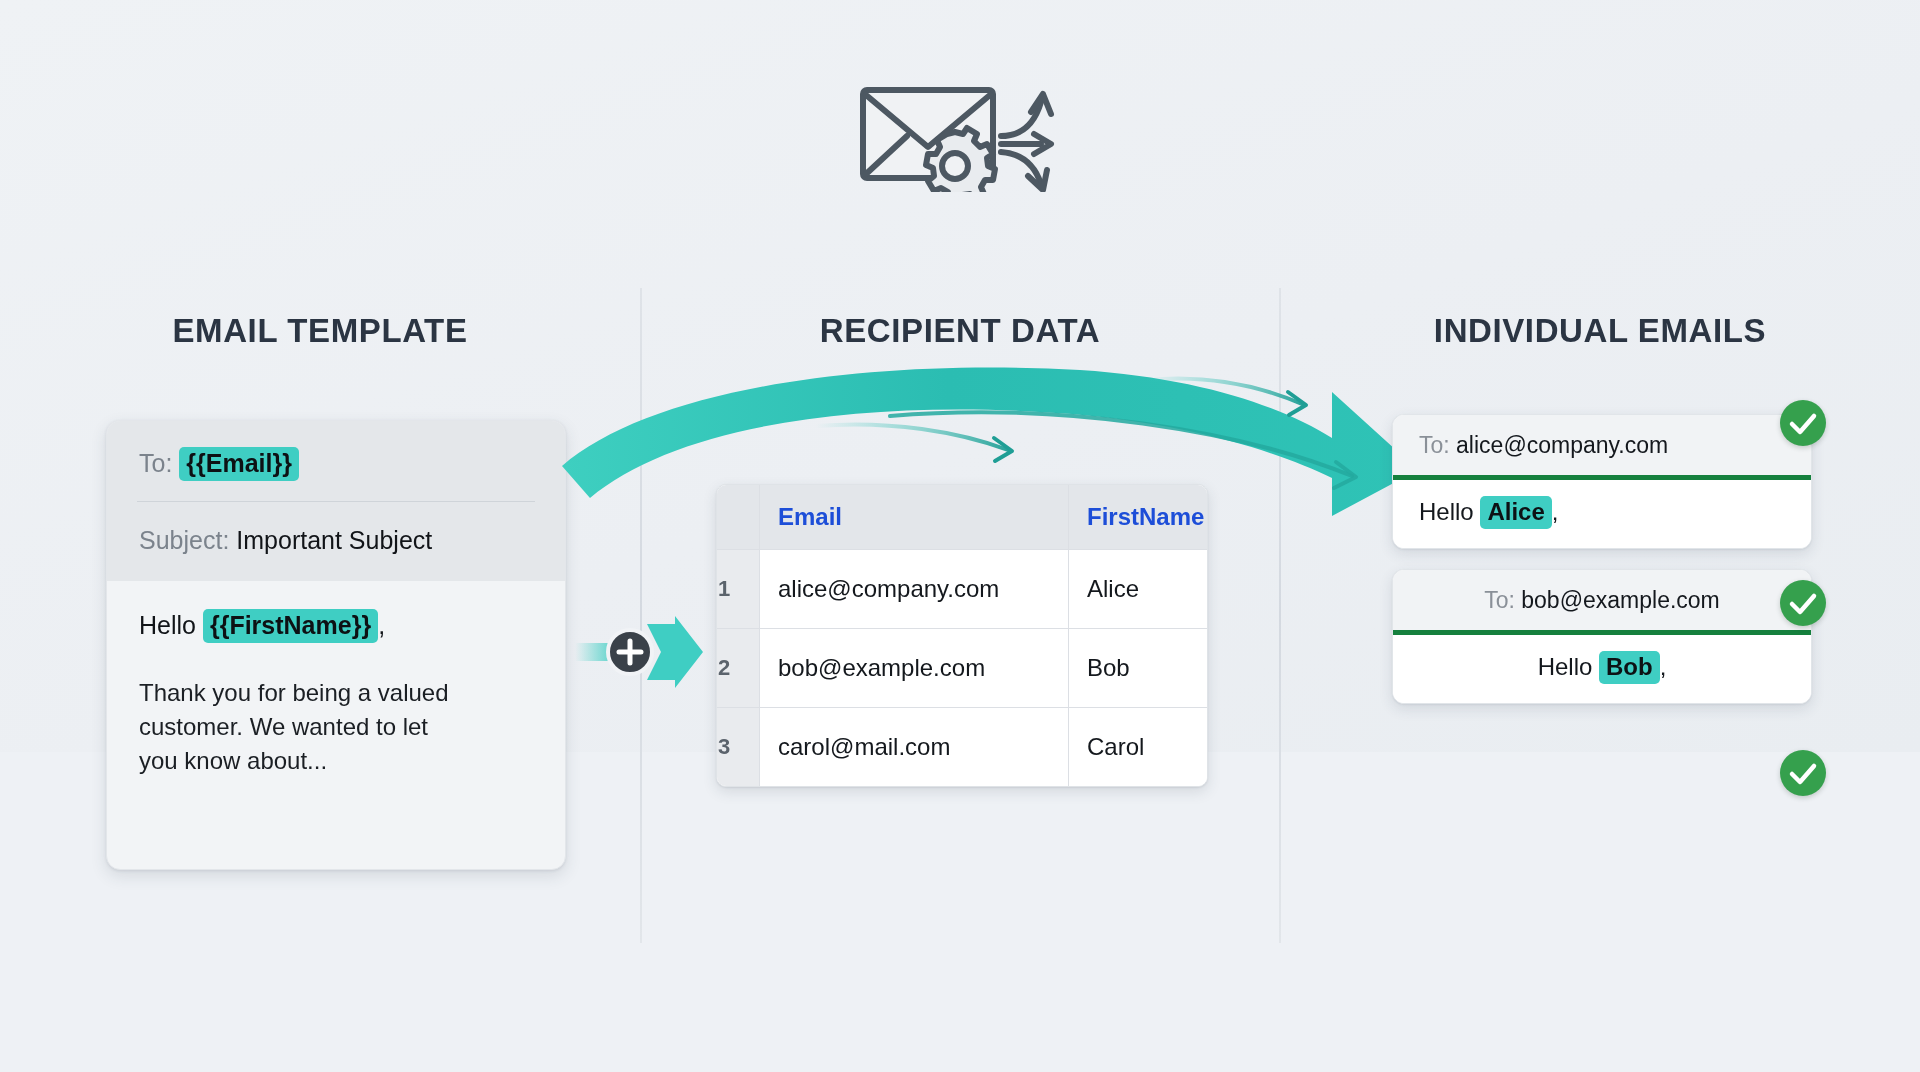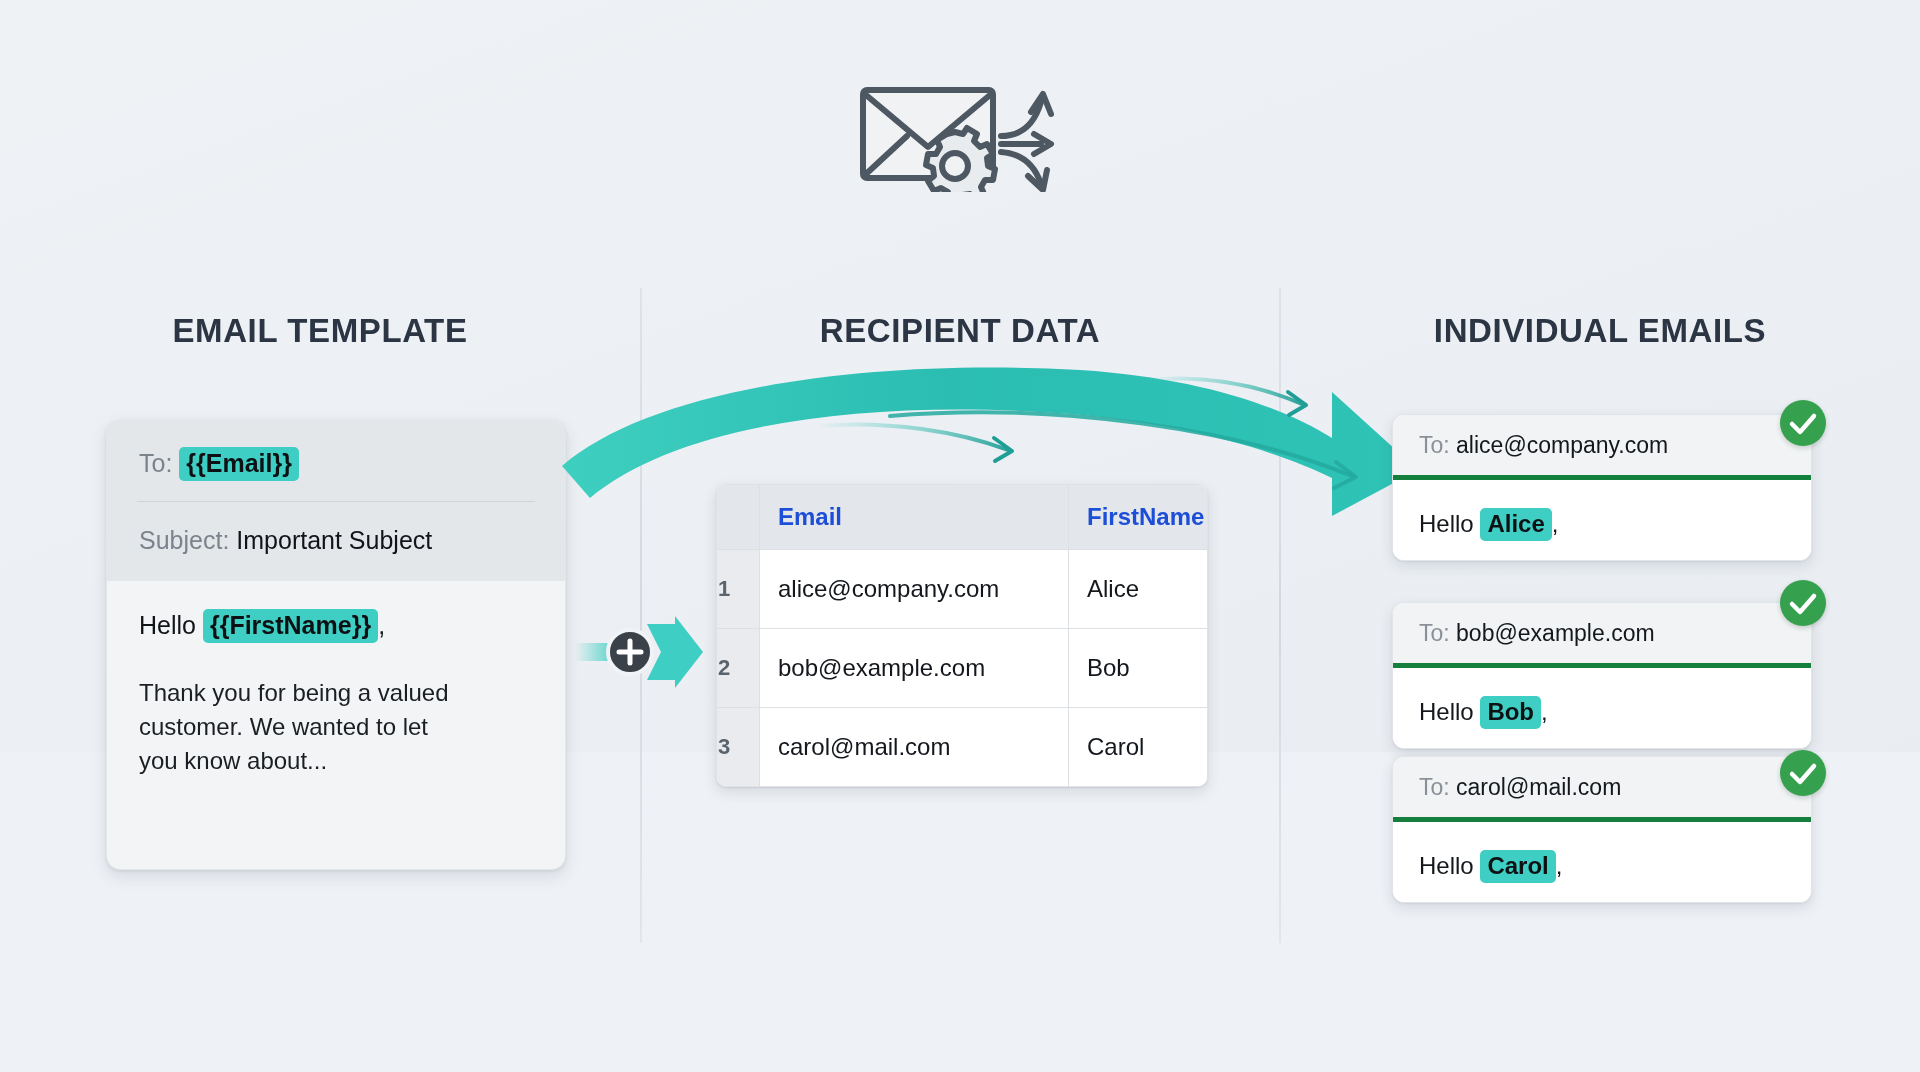--- a/index.html
+++ b/index.html
@@ -191,36 +191,36 @@
   .email-card {
     position: absolute;
     width: 418px;
     border-radius: 12px;
     background: #ffffff;
     border: 1px solid #e1e5e9;
     box-shadow: 0 5px 14px rgba(45,60,80,0.12), 0 1px 2px rgba(45,60,80,0.08);
     overflow: hidden;
   }
   #email-card-0 { left: 1392px; top: 414px; }
-  #email-card-1 { left: 1392px; top: 602px; }
+  #email-card-1 { left: 1392px; top: 569px; text-align: center; }
   #email-card-2 { left: 1392px; top: 756px; }
   .email-head {
     background: #f1f3f5;
     font-size: 23px;
     color: #14181d;
     padding: 17px 26px 16px 26px;
     border-bottom: 5px solid #15803d;
     white-space: nowrap;
   }
   .email-head .to-label { color: #8a9098; }
   .email-body {
     background: #ffffff;
     font-size: 24px;
     color: #14181d;
-    padding: 30px 26px 22px 26px;
+    padding: 18px 26px 22px 26px;
     white-space: nowrap;
   }
   .name-tag {
     background: #3fcec3;
     color: #0d1114;
     font-weight: bold;
     border-radius: 5px;
     padding: 2px 7px 4px 7px;
   }
   .check-badge {
@@ -403,29 +403,19 @@
       <span>Hello</span>
       <span class="name-tag">Bob</span><span>,</span>
     </div>
   </div>
   <div class="check-badge" id="check-badge-1">
     <svg width="46" height="46" viewBox="0 0 46 46">
       <path d="M12 24 L20 32 L34 16" fill="none" stroke="#ffffff" stroke-width="4.5" stroke-linecap="round" stroke-linejoin="round"></path>
     </svg>
   </div>
 
-  <div class="email-card" id="email-card-2">
-    <div class="email-head">
-      <span class="to-label">To:</span>
-      <span>carol@mail.com</span>
-    </div>
-    <div class="email-body">
-      <span>Hello</span>
-      <span class="name-tag">Carol</span><span>,</span>
-    </div>
-  </div>
   <div class="check-badge" id="check-badge-2">
     <svg width="46" height="46" viewBox="0 0 46 46">
       <path d="M12 24 L20 32 L34 16" fill="none" stroke="#ffffff" stroke-width="4.5" stroke-linecap="round" stroke-linejoin="round"></path>
     </svg>
   </div>
 
 </div>
 
 </body></html>

